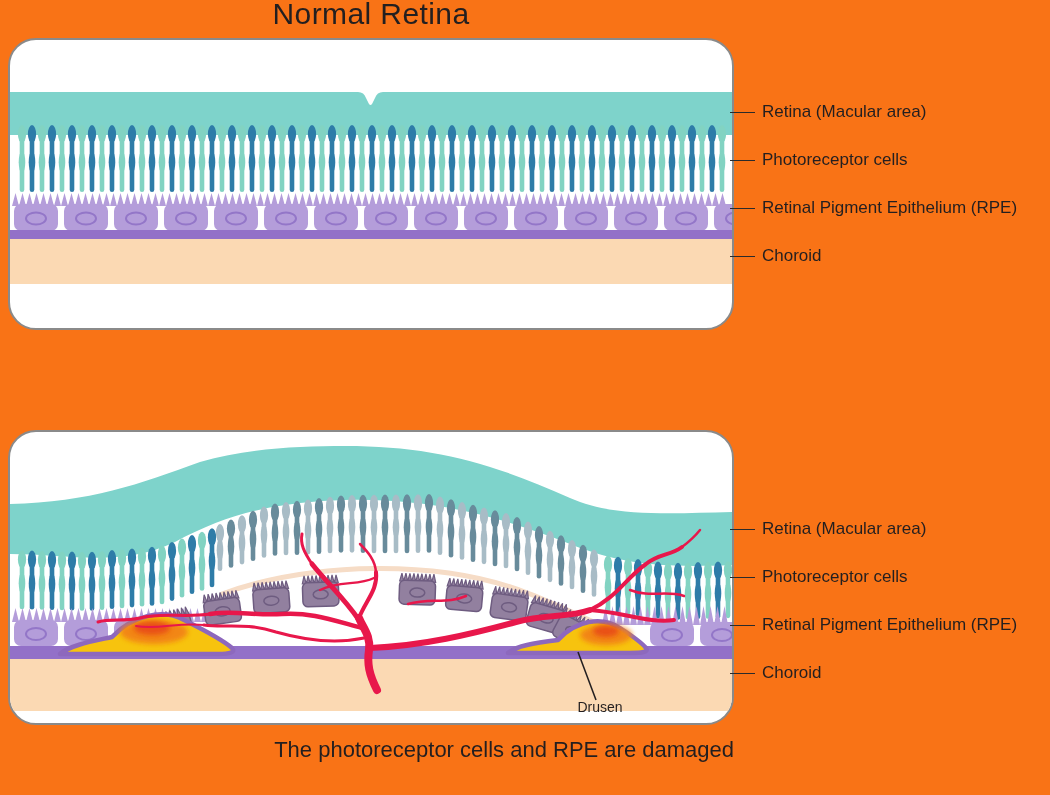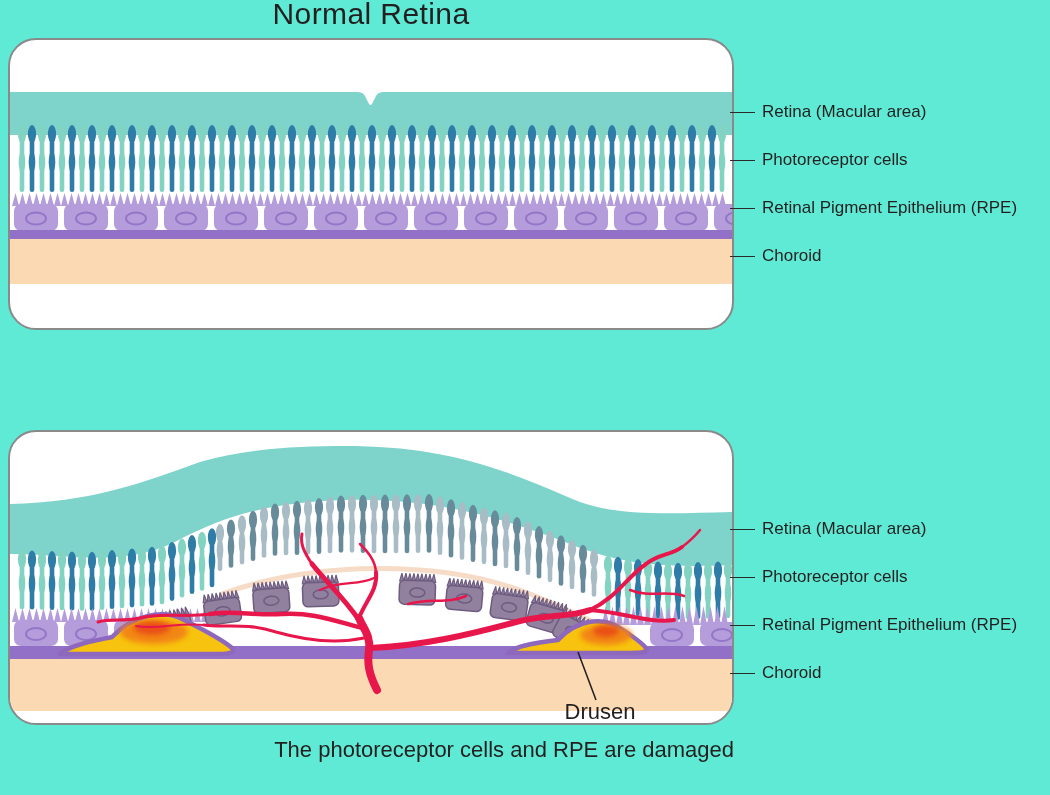--- a/index.html
+++ b/index.html
@@ -1,29 +1,29 @@
 <!DOCTYPE html>
 <html style="--retinaTeal: #7ed3cb; --rodTeal: #82d3c2; --rodBlue: #2e7ca8; --rodGrayA: #a8bcc6; --rodGrayB: #688b9b; --lavender: #b49dda; --nucleusStroke: #9376c8; --rpeDark: #9370c8; --choroidPeach: #fbd9b3; --detachedFill: #92809f; --detachedStroke: #6e5c80; --vesselRed: #e8174b; --drusenYellow: #f7c30e; --drusenOrange: #f28312; --drusenRed: #e84b14; --drusenOutline: #8d68bd; --membranePeach: #f6dcc6; --panelBorder: #8a8a8a; --tickDark: #2b2b2b; --textDark: #231f20;"><head>
 <meta charset="utf-8">
 <style>
   html,body{margin:0;padding:0;background:#fff;}
-  #stage{position:relative;width:1050px;height:795px;background:#5eead4;overflow:hidden;
+  #stage{position:relative;width:1050px;height:795px;background:#f97316;overflow:hidden;
          font-family:"Liberation Sans", sans-serif;color:var(--textDark,#231f20);}
   .title{position:absolute;left:8px;width:726px;text-align:center;font-size:30px;
          letter-spacing:.4px;color:var(--textDark);}
   .panel{position:absolute;left:8px;width:726px;border:2px solid var(--panelBorder,#8a8a8a);
          border-radius:28px;overflow:hidden;background:#fff;box-sizing:border-box;}
   .panel svg{position:absolute;left:0;top:0;}
   .lrow{position:absolute;left:730px;display:flex;align-items:center;height:24px;}
   .lrow .tick{width:25px;height:0;border-top:1.7px solid var(--tickDark,#2b2b2b);margin-right:7px;}
   .lrow .txt{font-size:17px;white-space:nowrap;color:var(--textDark);}
   .caption{position:absolute;top:735px;left:8px;width:726px;text-align:right;
            font-size:22px;line-height:1.32;color:var(--textDark);}
   .drusen-label{position:absolute;left:550px;top:699px;width:100px;text-align:center;
-           font-size:22px;color:var(--textDark);}
+           font-size:14px;color:var(--textDark);}
   
   .teal{fill:var(--retinaTeal);}
   .rodT{fill:var(--rodTeal);} .rodB{fill:var(--rodBlue);}
   .rodGA{fill:var(--rodGrayA);} .rodGB{fill:var(--rodGrayB);}
   .lav{fill:var(--lavender);}
   .nuc{fill:none;stroke:var(--nucleusStroke);stroke-width:2;}
   .dark{fill:var(--rpeDark);} .peach{fill:var(--choroidPeach);}
   .dc{fill:var(--detachedFill);stroke:var(--detachedStroke);stroke-width:1.2;}
   .dcb{fill:var(--detachedFill);stroke:var(--detachedStroke);stroke-width:1.5;}
   .dnuc{fill:none;stroke:var(--detachedStroke);stroke-width:1.5;}

